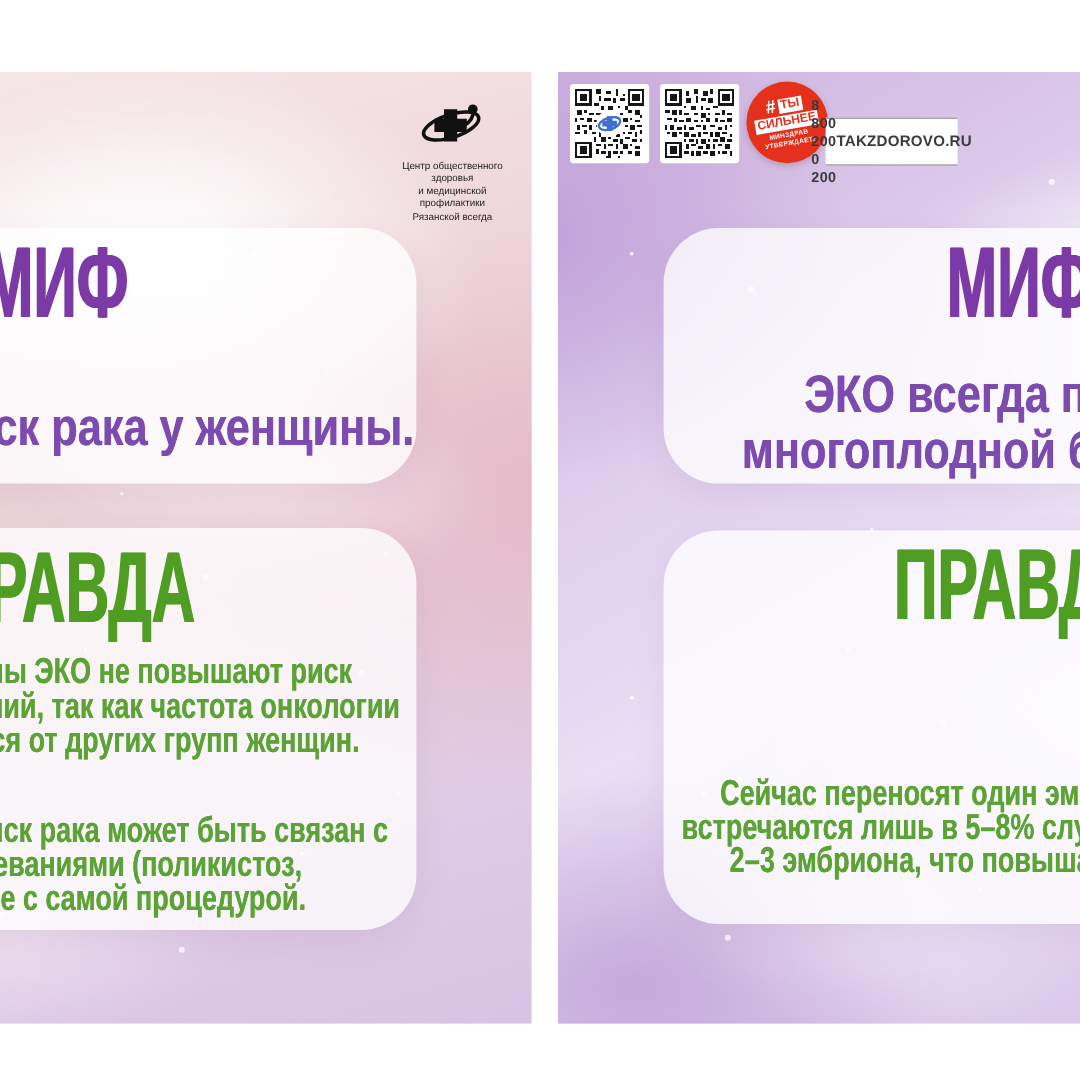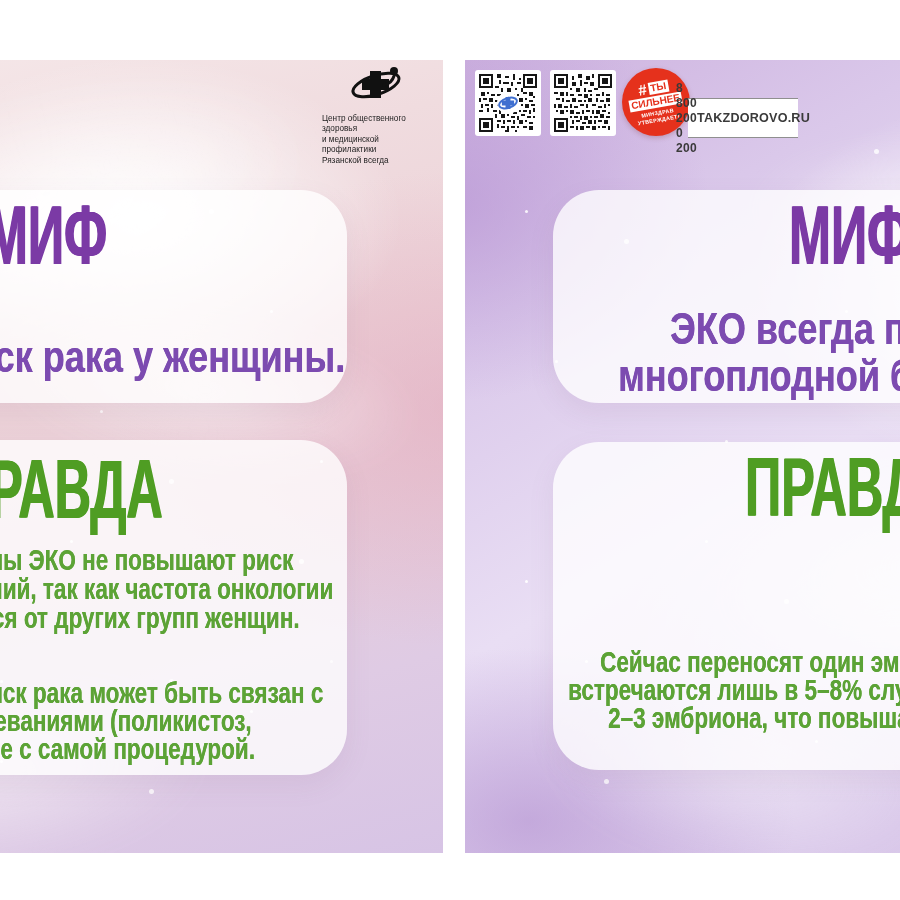--- a/index.html
+++ b/index.html
@@ -29,21 +29,21 @@
   .hline{font-size:84px;line-height:84px;font-weight:bold;transform:scaleX(0.6);
     text-shadow:1px 0 0 currentColor,-1px 0 0 currentColor;}
   .anchor-l.hline{transform-origin:0 50%;} 
   .mline{font-size:44px;line-height:44px;font-weight:bold;transform:scaleX(0.82);
     text-shadow:0.4px 0 0 currentColor;}
   .bline{font-size:30px;line-height:30px;font-weight:bold;transform:scaleX(0.75);
     text-shadow:0.3px 0 0 currentColor;}
   .purple{color:#7b3aa5;} .purple2{color:#7c4bb0;}
   .green{color:#4f9d23;} .green2{color:#5ca336;}
   
-  .org-logo{position:absolute;left:672px;top:4px;width:110px;}
+  .org-logo{position:absolute;left:672px;top:24px;width:110px;text-align:center;}
   .org-logo svg{display:block;margin:0 auto;}
   .org-caption{margin-top:4px;font-size:8.2px;line-height:10.4px;color:#222;}
   
   .qr{position:absolute;top:10px;width:66px;height:66px;background:#fff;border-radius:3px;
     padding:4px;box-sizing:border-box;}
   .qr svg{width:100%;height:100%;display:block;}
   .qr-emblem{position:absolute;left:50%;top:50%;width:22px;height:22px;margin:-11px 0 0 -11px;
     background:#fff;border-radius:50%;display:flex;align-items:center;justify-content:center;}
   .badge{position:absolute;left:157px;top:8px;width:68px;height:68px;border-radius:50%;
     background:#e5311c;display:flex;align-items:center;justify-content:center;

